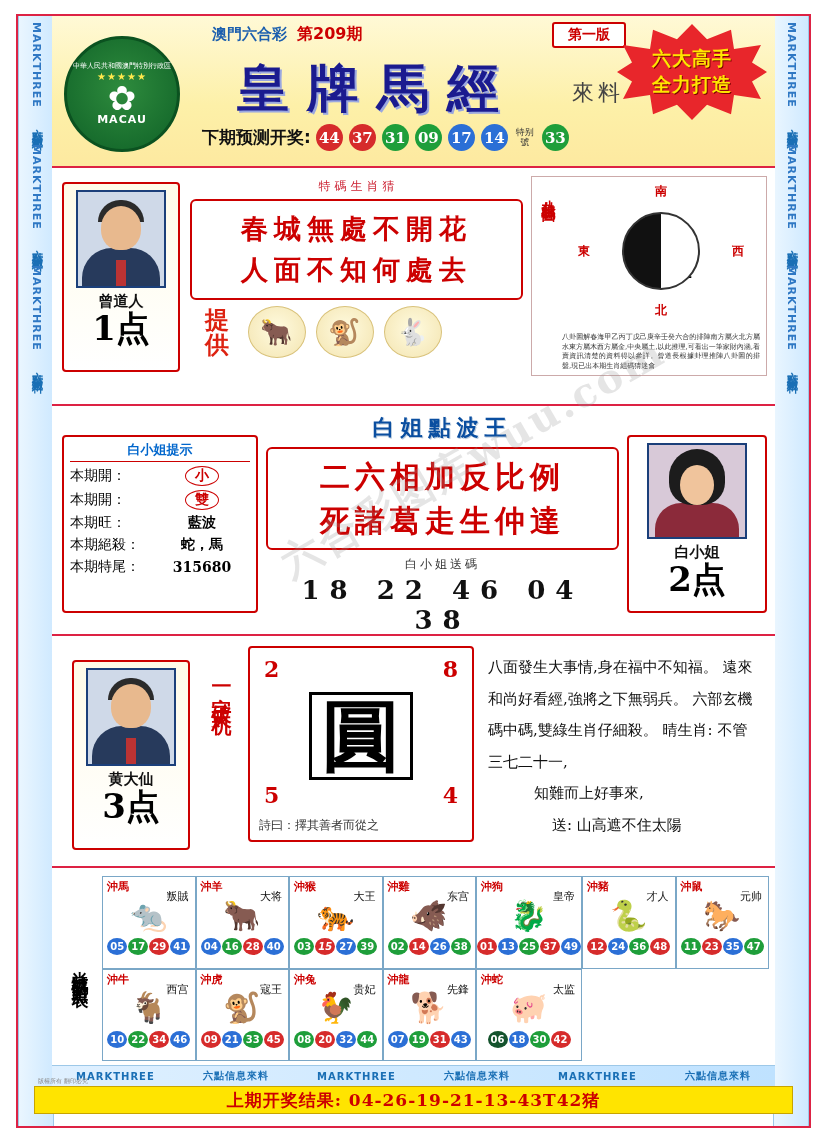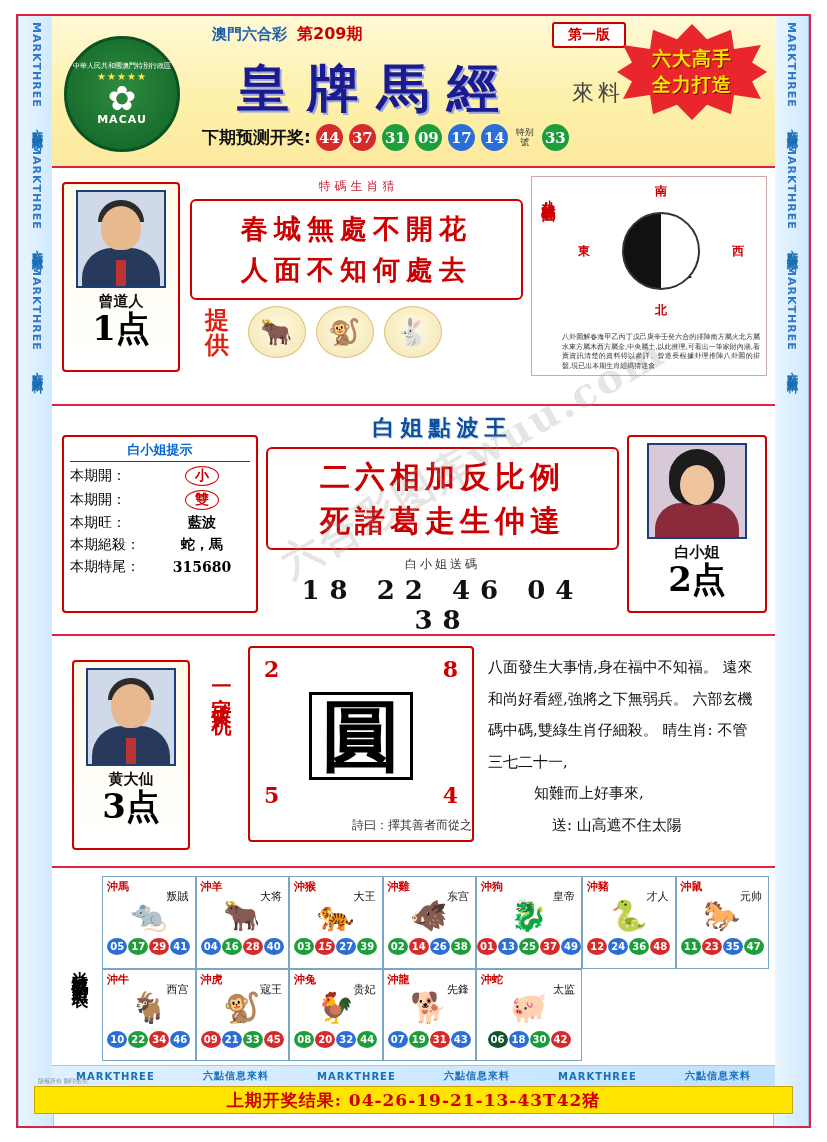--- a/index.html
+++ b/index.html
@@ -257,21 +257,21 @@
           font-family:"DejaVu Serif","Liberation Serif",serif;}
   .cb-num.tl{left:14px;top:8px;}
   .cb-num.tr{right:14px;top:8px;}
   .cb-num.bl{left:14px;bottom:32px;}
   .cb-num.br{right:14px;bottom:32px;}
   .big-char{
     position:absolute;left:50%;top:46%;transform:translate(-50%,-50%);
     font-size:78px;color:#000;font-weight:bold;border:3px solid #000;
     padding:2px 10px;font-family:"DejaVu Serif","Liberation Serif",serif;line-height:1;
   }
-  .poem{position:absolute;left:0;right:0;bottom:6px;text-align:right;font-size:12px;color:#333;}
+  .poem{position:absolute;left:0;right:0;bottom:6px;text-align:left;font-size:12px;color:#333;padding-left:9px;}
   .right-text{
     flex:1;padding:6px 10px 0 14px;font-size:15px;color:#111;line-height:2.1;
     font-family:"DejaVu Serif","Liberation Serif",serif;
   }
   .right-text .ind{display:block;padding-left:46px;}
   .right-text .ind2{display:block;padding-left:64px;}
   
   .sec4{flex:1;background:#fff;display:flex;padding:8px 6px 4px 8px;box-sizing:border-box;}
   .zt-title{
     width:42px;writing-mode:vertical-rl;text-orientation:upright;

